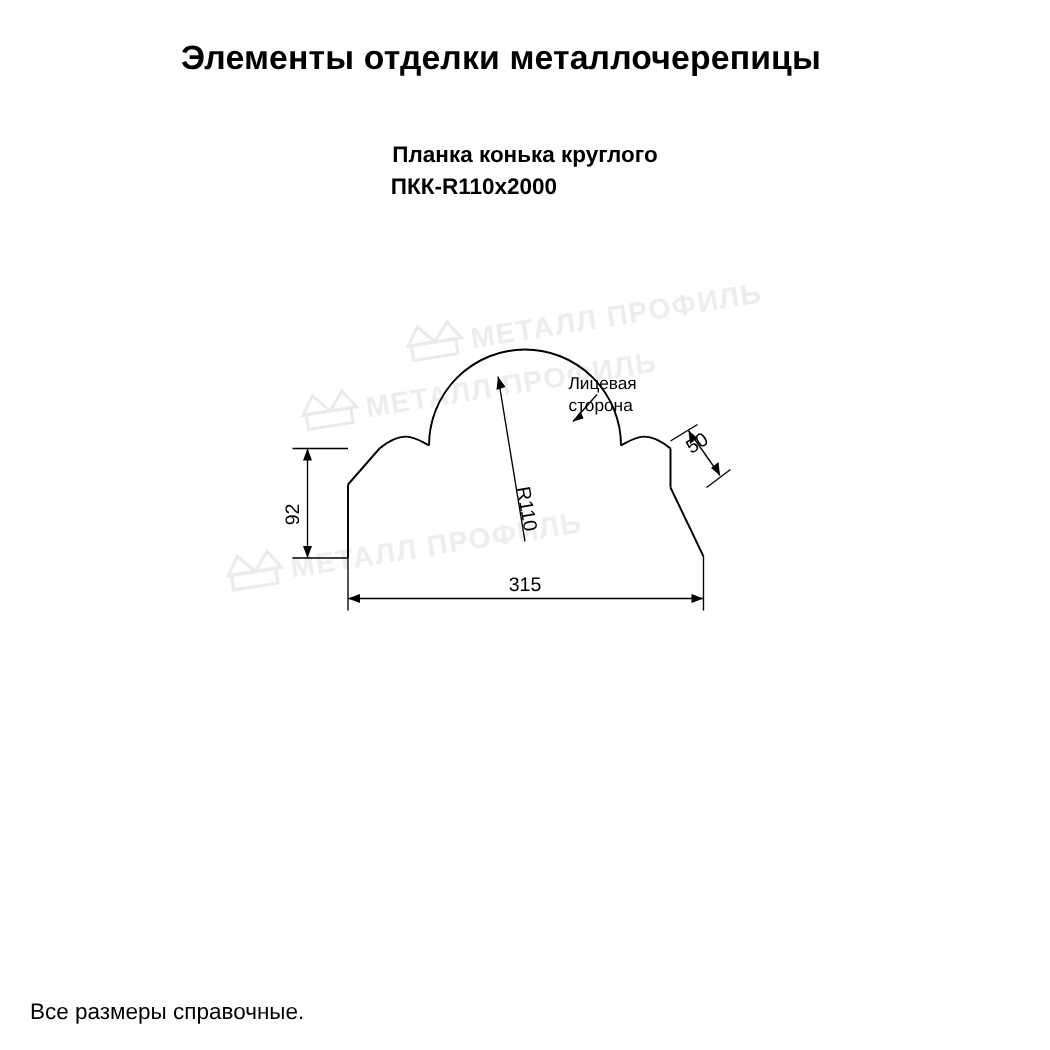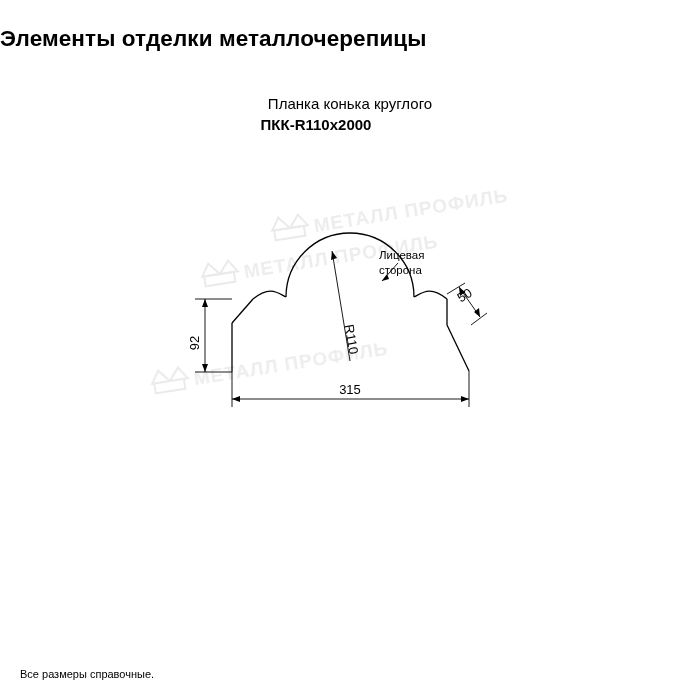--- a/index.html
+++ b/index.html
@@ -17,32 +17,33 @@
   }
   .page {
     position: absolute;
     inset: 0;
   }
   .title {
     position: absolute;
     top: 26px;
     left: 0;
     width: 668px;
+    text-align: center;
     font-size: 22.5px;
     font-weight: bold;
     letter-spacing: 0.1px;
   }
   .subtitle {
     position: absolute;
     top: 92px;
     left: 0;
     width: 700px;
     text-align: center;
     font-size: 15px;
-    font-weight: normal;
+    font-weight: bold;
     line-height: 24px;
   }
   .subtitle-line2 {
     position: absolute;
     top: 116px;
     left: 0;
     width: 632px;
     text-align: center;
     font-size: 15px;
     font-weight: bold;
@@ -59,21 +60,21 @@
     top: 175px;
     left: 120px;
     width: 470px;
     height: 270px;
     pointer-events: none;
   }
   .footnotes {
     position: absolute;
     left: 20px;
     bottom: 16px;
-    font-size: 11px;
+    font-size: 15px;
     line-height: 19px;
     margin-top: 24px;
   }
   .footnote {
     white-space: nowrap;
   }
   svg { display: block; }
   .dimtext {
     font-family: "Liberation Sans", sans-serif;
     font-size: 13px;

